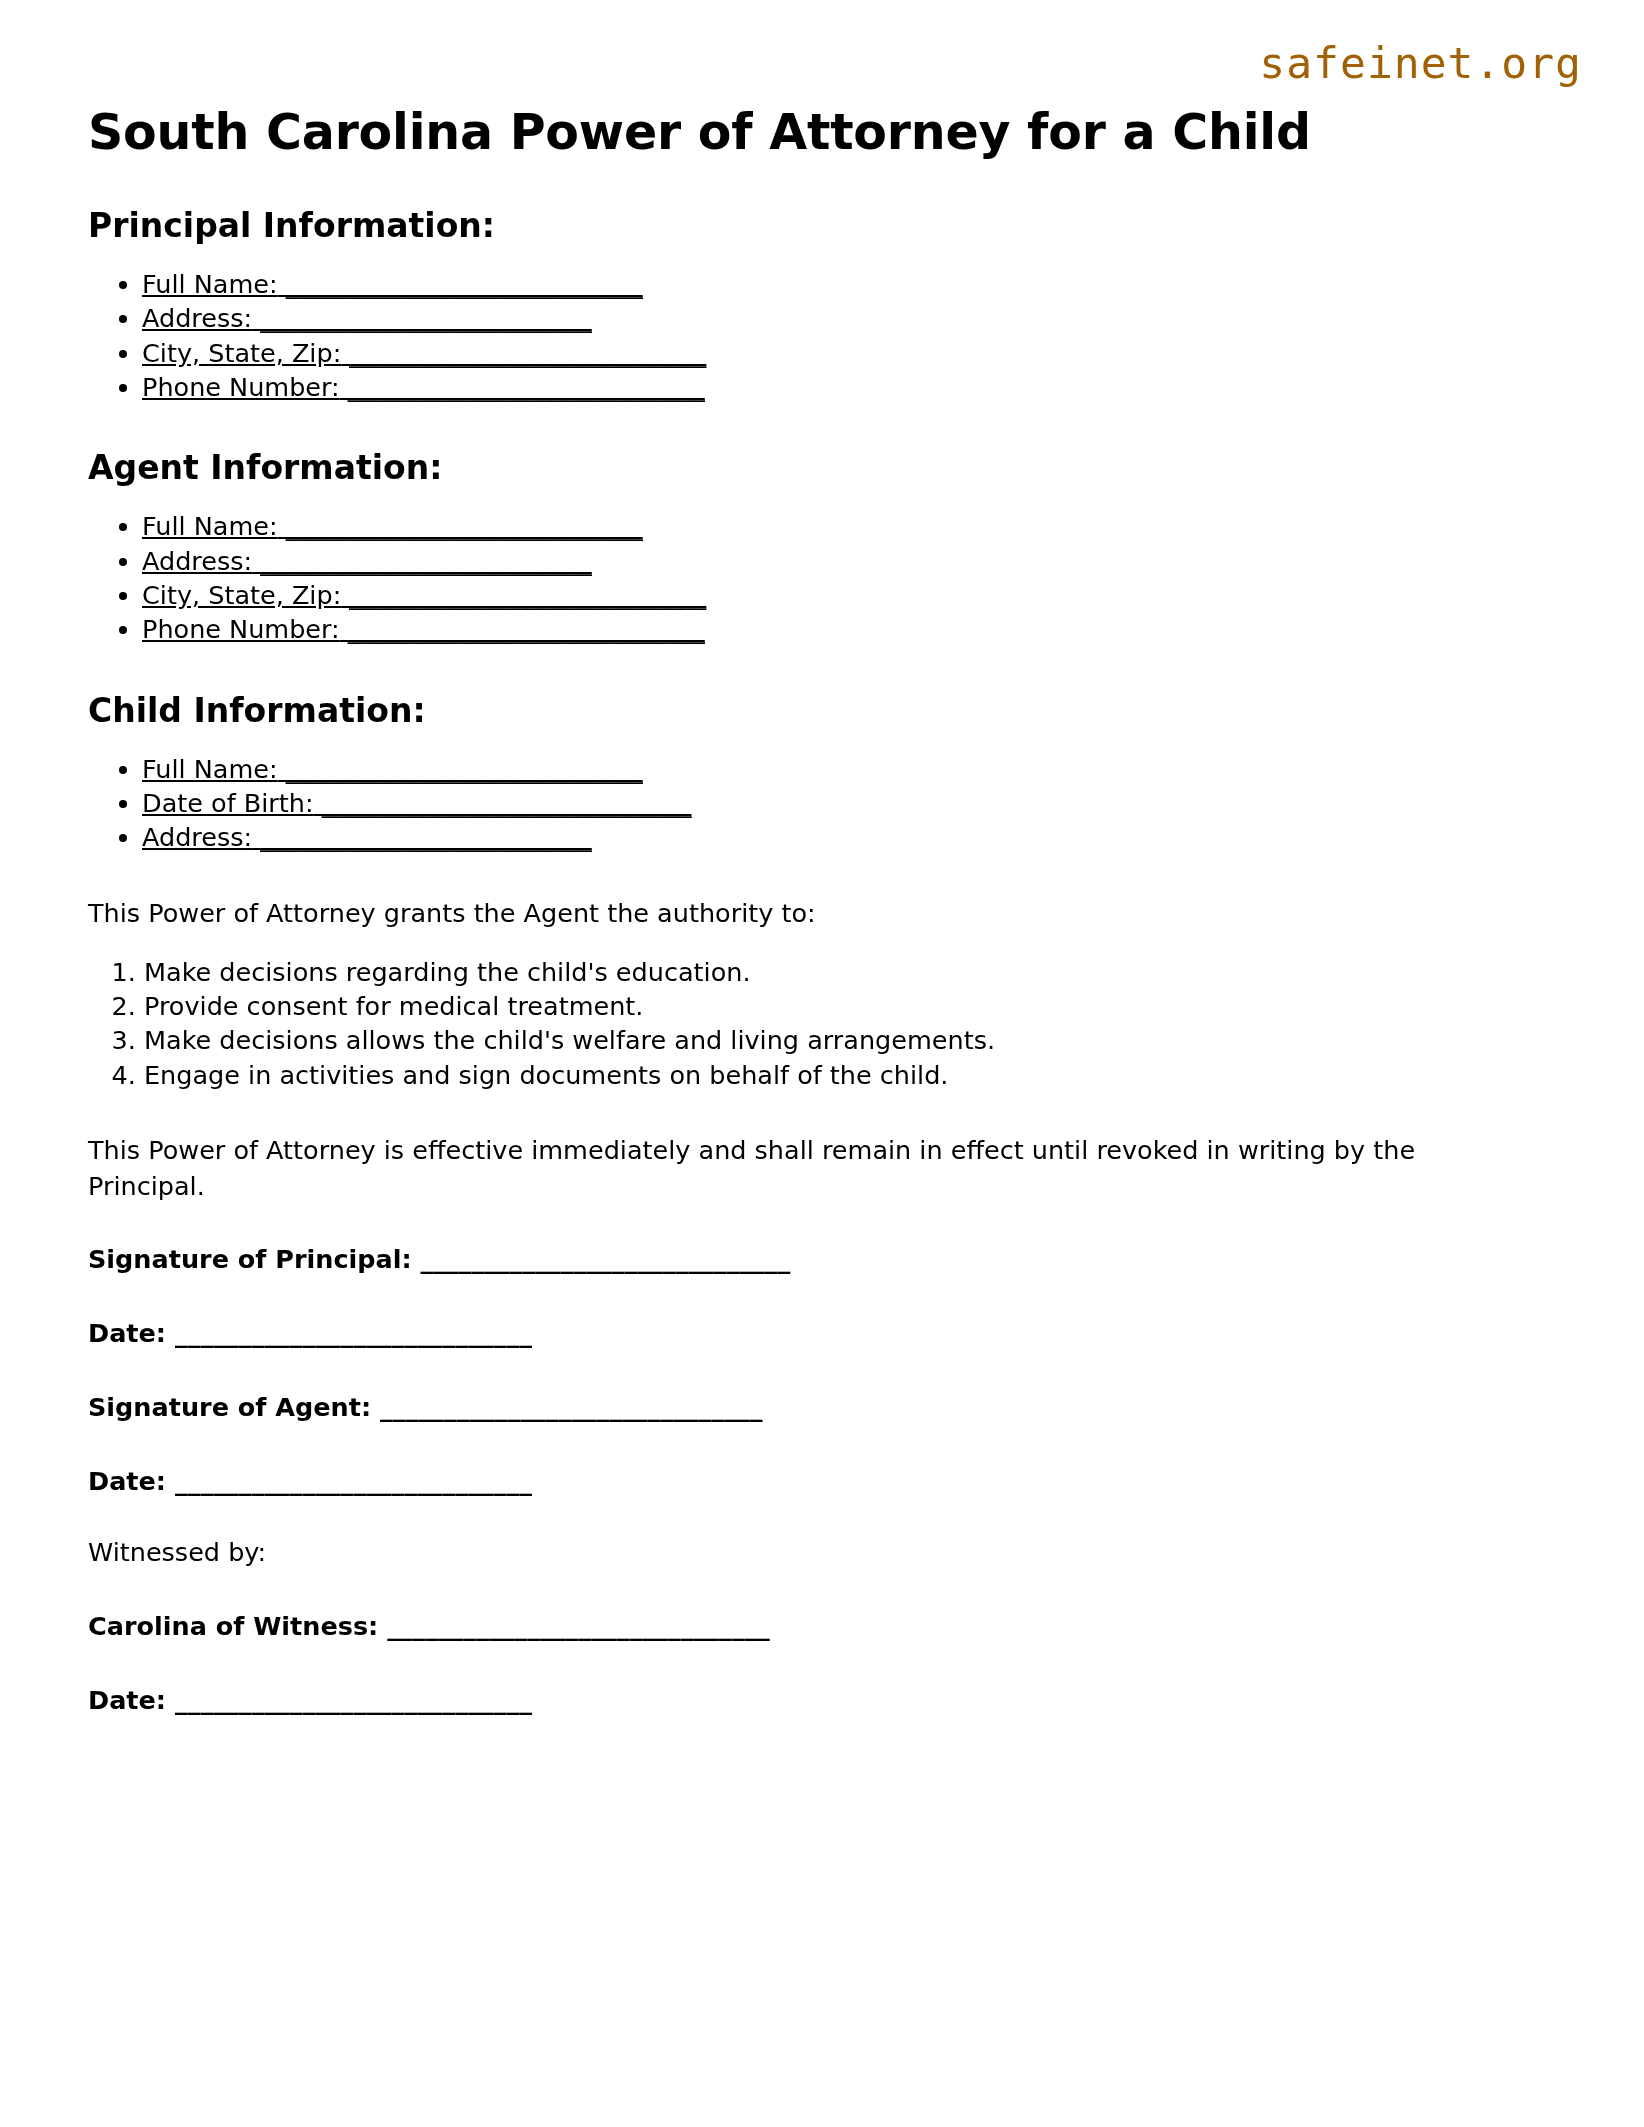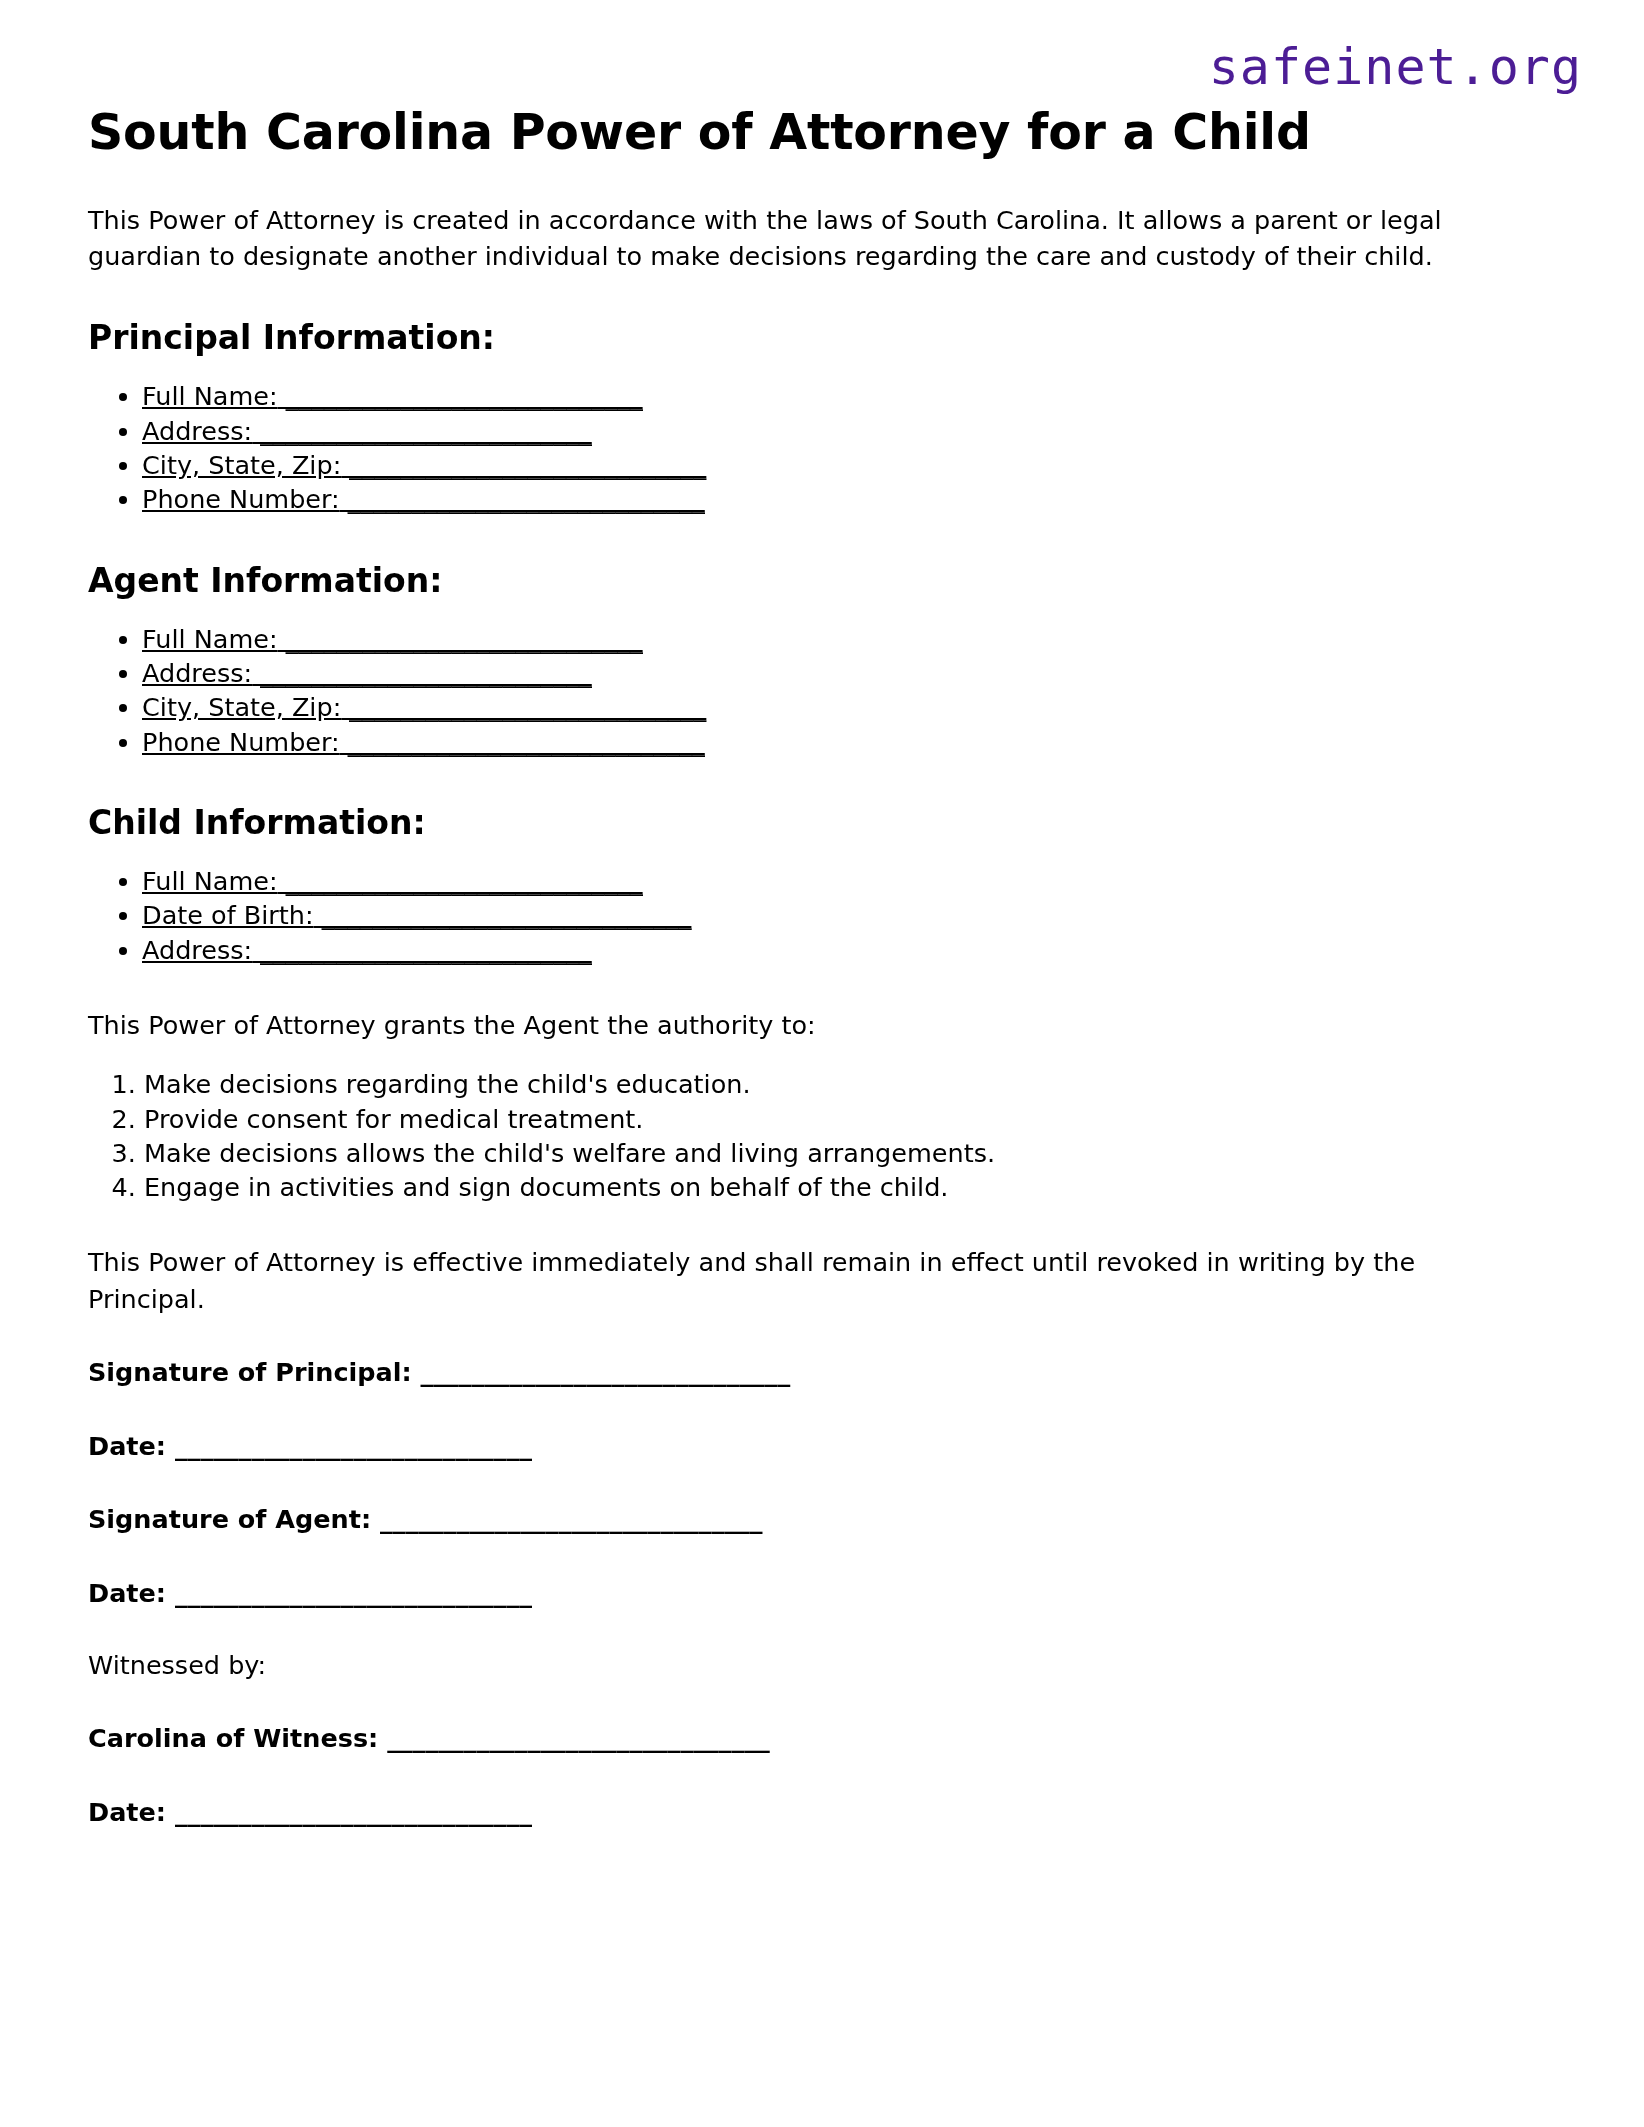--- a/index.html
+++ b/index.html
@@ -15,23 +15,23 @@
     box-sizing: border-box;
     font-family: "DejaVu Sans", sans-serif;
     color: #000000;
     overflow: hidden;
   }
   .watermark {
     position: absolute;
     top: 38px;
     right: 62px;
     font-family: "DejaVu Sans Mono", monospace;
-    font-size: 50px;
+    font-size: 43px;
     letter-spacing: 1px;
-    color: #4c1d95;
+    color: #a16207;
     white-space: nowrap;
   }
   .content {
     position: absolute;
     left: 88px;
     top: 104px;
     width: 1470px;
   }
   h1.doc-title {
     font-family: "DejaVu Sans", sans-serif;
@@ -96,21 +96,20 @@
 <body>
 
 <div class="page">
 
   <div class="watermark">safeinet.org</div>
 
   <div class="content">
 
     <h1 class="doc-title">South Carolina Power of Attorney for a Child</h1>
 
-    <p class="para">This Power of Attorney is created in accordance with the laws of South Carolina. It allows a parent or legal guardian to designate another individual to make decisions regarding the care and custody of their child.</p>
 
     <h2 class="section-head">Principal Information:</h2>
     <ul class="field-list">
       <li><span>Full Name:</span><span class="blank"> ____________________________</span></li>
       <li><span>Address:</span><span class="blank"> __________________________</span></li>
       <li><span>City, State, Zip:</span><span class="blank"> ____________________________</span></li>
       <li><span>Phone Number:</span><span class="blank"> ____________________________</span></li>
     </ul>
 
     <h2 class="section-head">Agent Information:</h2>

